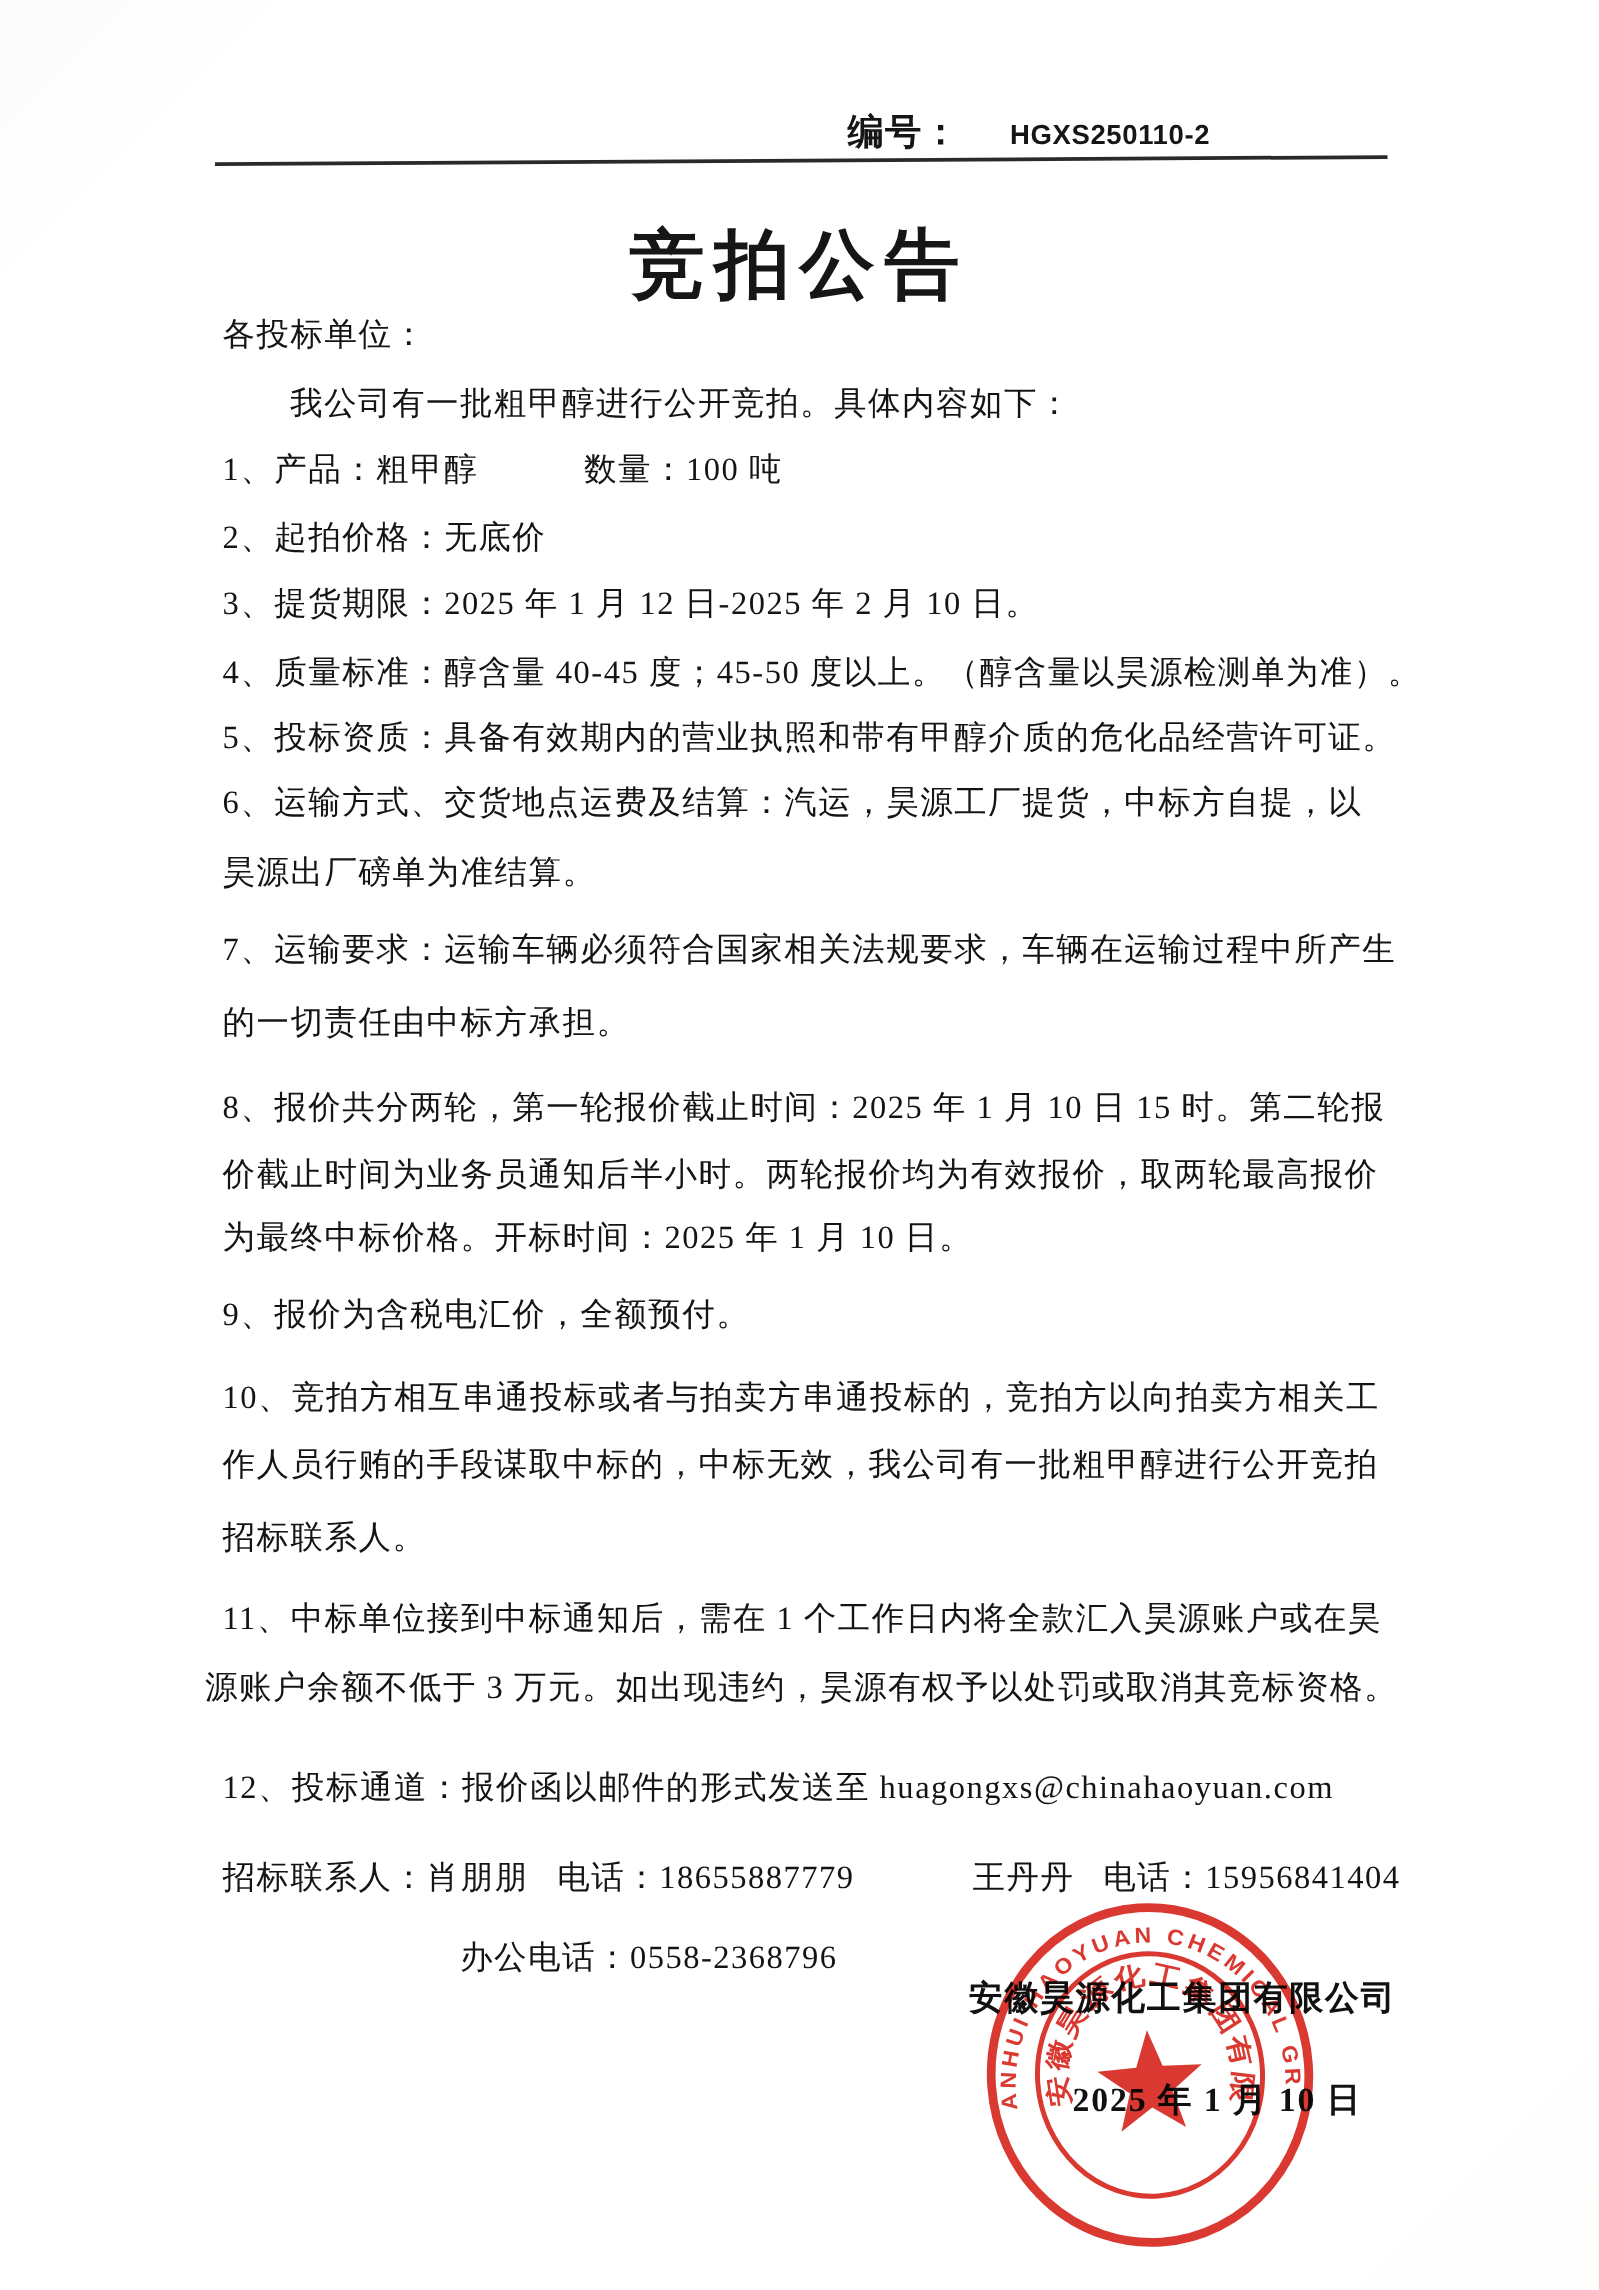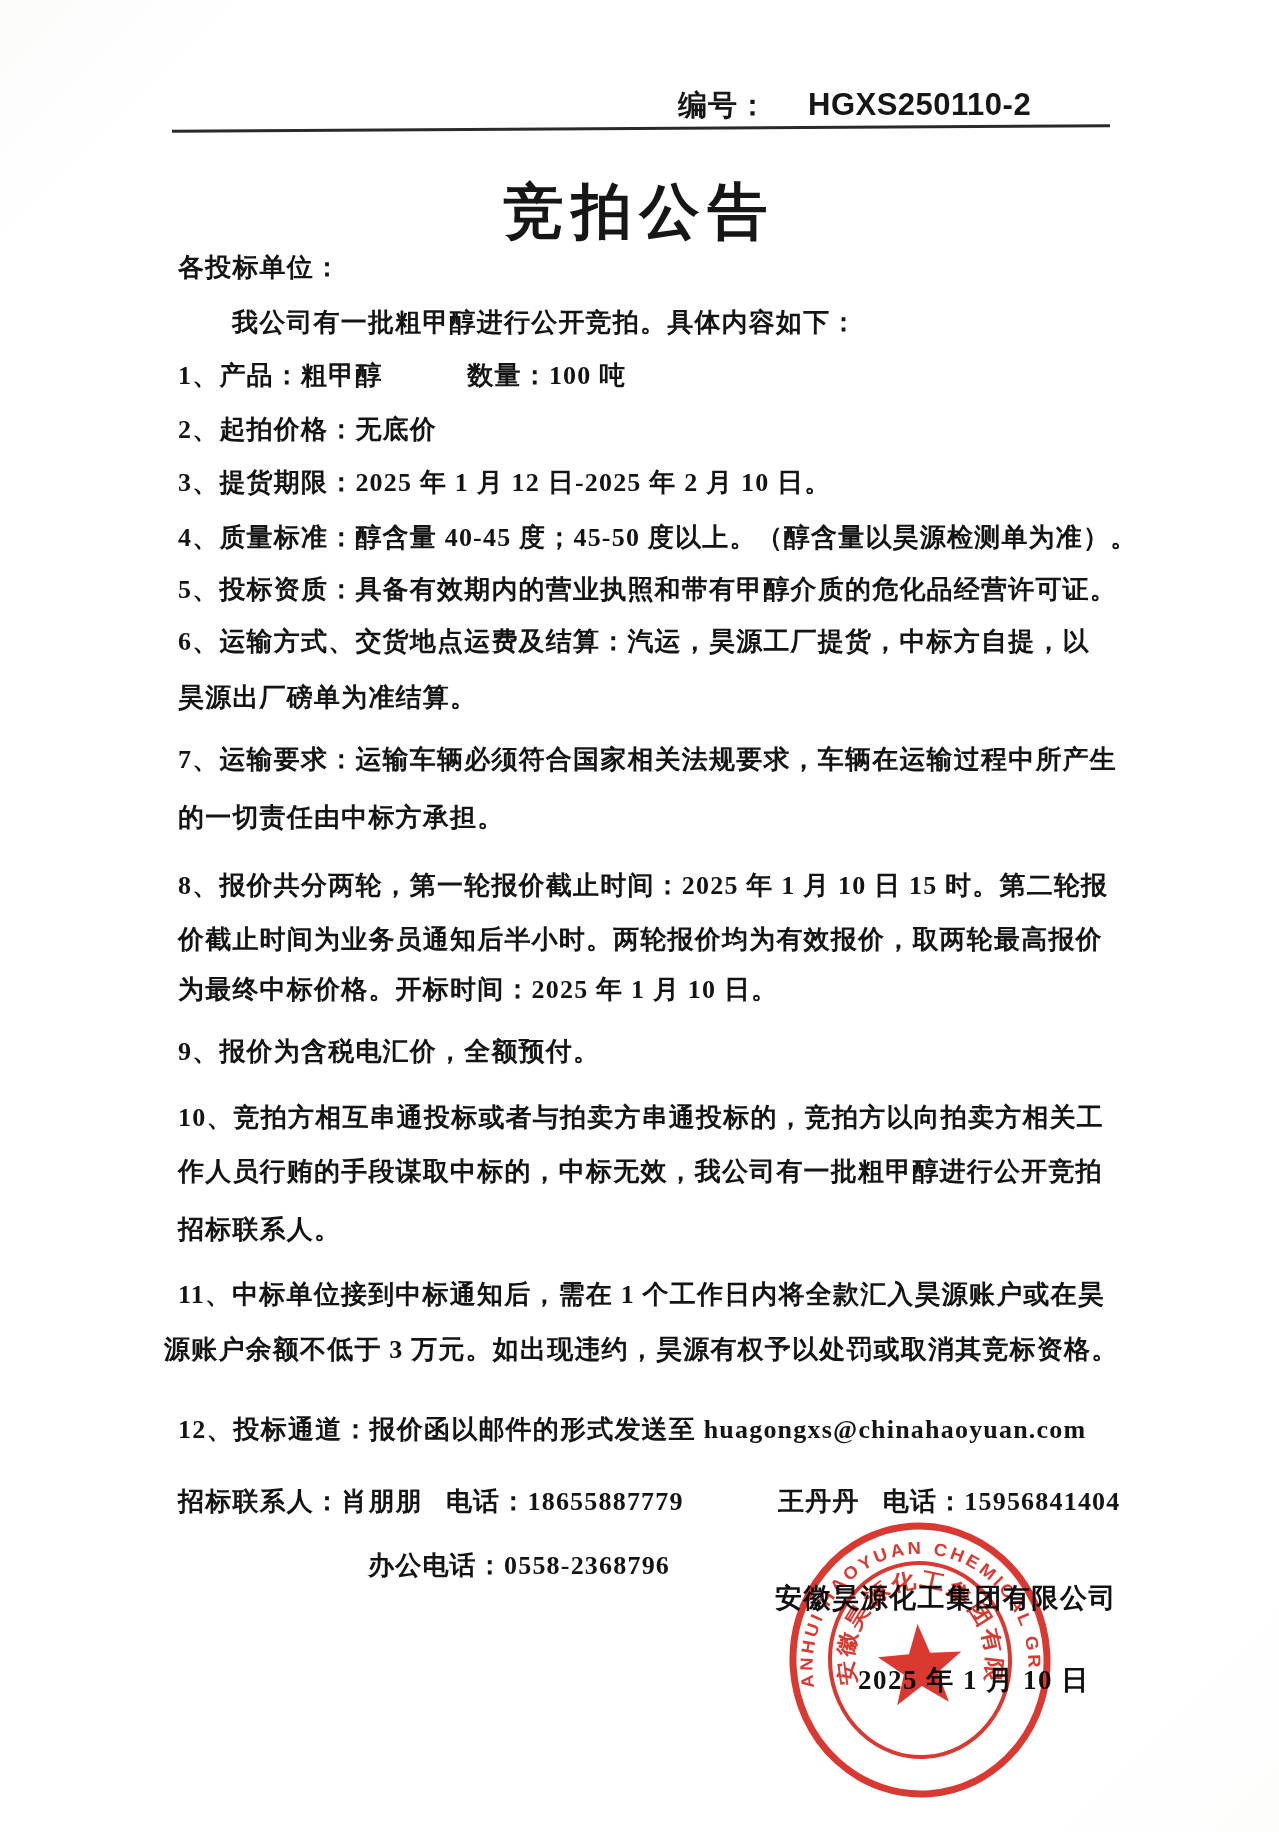--- a/index.html
+++ b/index.html
@@ -16,34 +16,34 @@
     color:#161616;
   }
   
   .doc-no{
     position:absolute;top:74px;left:678px;
     display:flex;align-items:baseline;gap:40px;
     font-weight:700;font-size:29px;letter-spacing:1px;
     font-family:"Liberation Sans","DejaVu Sans",sans-serif;
     margin-top:12px;
   }
-  .doc-no .num{font-size:31px;letter-spacing:0.5px;}
+  .doc-no .num{font-size:22px;letter-spacing:0.5px;}
   .rule{
     position:absolute;left:172px;top:127px;width:938px;height:3px;
     background:#2a2a2a;transform:rotate(-0.35deg);
   }
   .title{
     position:absolute;left:0;right:0;top:172px;margin:0;
     text-align:center;
     font-size:60px;font-weight:700;letter-spacing:8px;
   }
   
   .bl{
     position:absolute;
-    font-size:26px;font-weight:700;letter-spacing:1.2px;
+    font-size:26px;font-weight:400;letter-spacing:1.2px;
     white-space:pre;color:#141414;
   }
   
   .sig{
     position:absolute;font-size:27px;font-weight:600;letter-spacing:1.5px;
     white-space:pre;color:#111;z-index:2;
   }
   .stamp{
     position:absolute;left:768px;top:1508px;width:304px;height:304px;
     z-index:5;mix-blend-mode:multiply;opacity:0.92;

